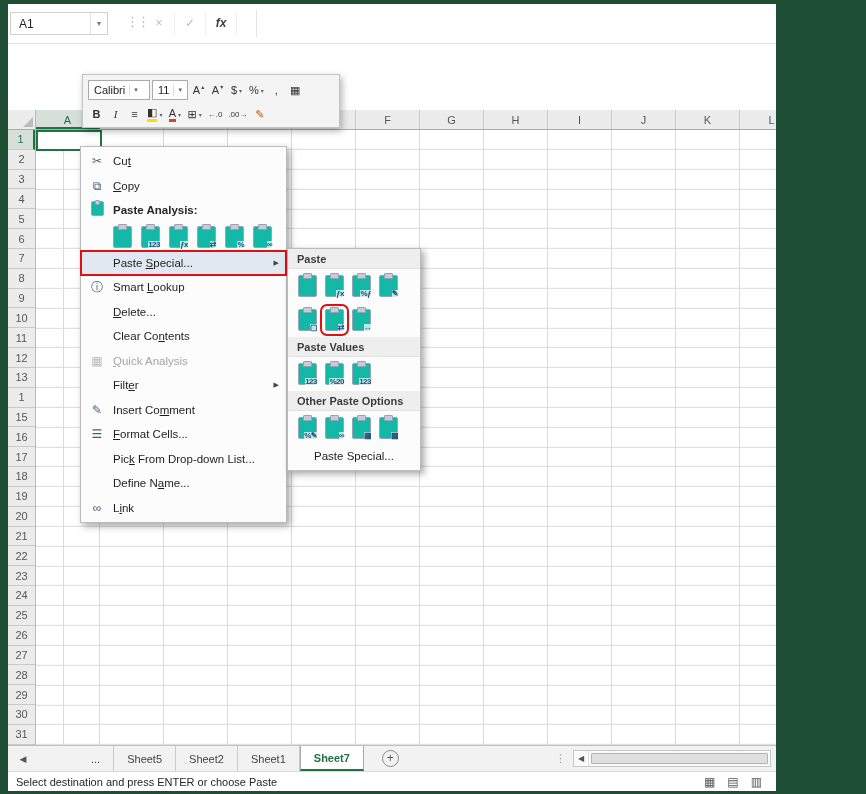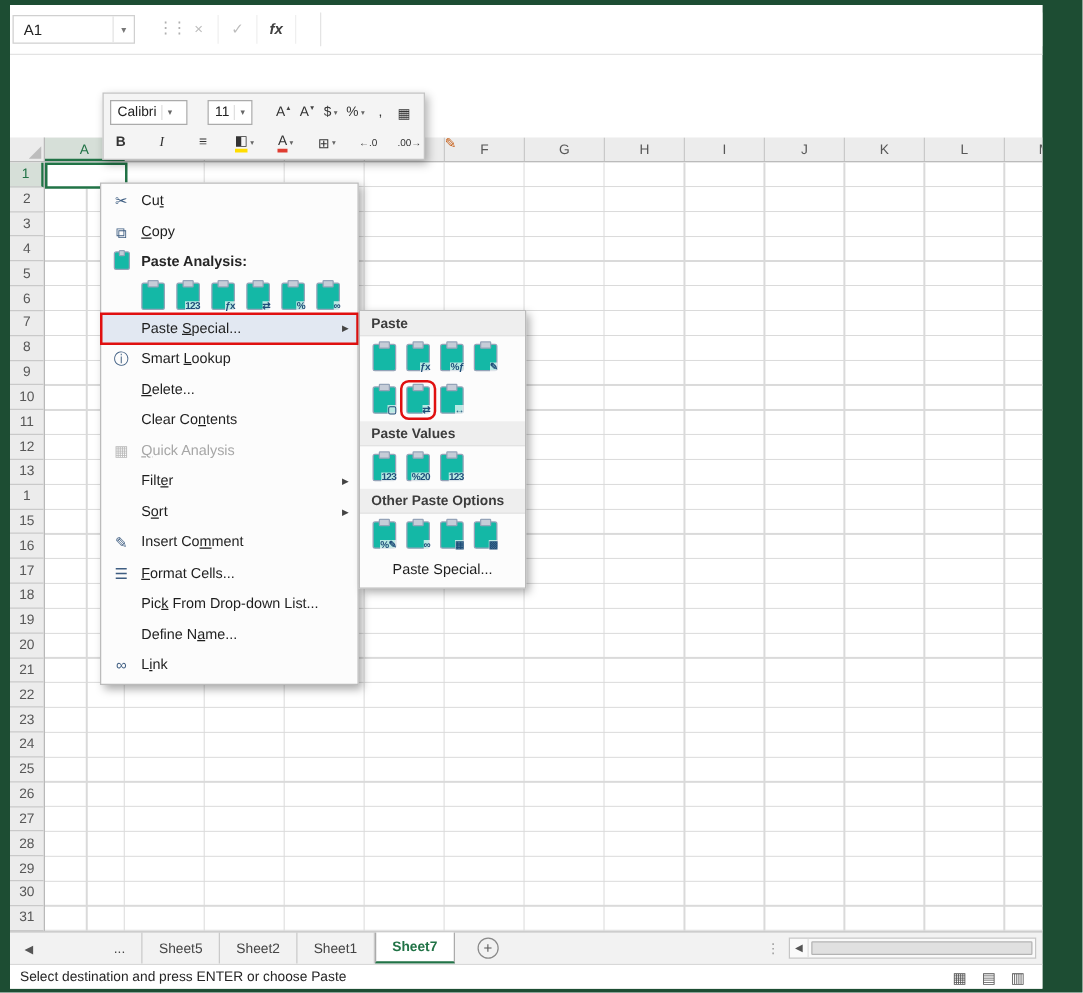--- a/index.html
+++ b/index.html
@@ -1,21 +1,21 @@
 <!DOCTYPE html>
 <html><head>
 <meta charset="utf-8">
 <style>
   * { box-sizing: border-box; margin: 0; padding: 0; }
   body {
     width: 866px; height: 794px; position: relative;
     background: #1D4D33; overflow: hidden;
     font-family: "Liberation Sans", sans-serif;
   }
-  .content { position:absolute; left:8px; top:4px; width:826px; height:787px; background:#fff; overflow:hidden; }
+  .content { position:absolute; left:8px; top:4px; width:768px; height:787px; background:#fff; overflow:hidden; }
 
   
   .formula-row { position:absolute; left:0; top:0; width:100%; height:40px; background:#fff; border-bottom:1px solid #e3e3e3; }
   .name-box { position:absolute; left:2px; top:8px; width:98px; height:23px; border:1px solid #d0d0d0; background:#fff; display:flex; align-items:center; font-size:12px; color:#222; padding-left:8px; }
   .nb-arrow { margin-left:auto; width:17px; text-align:center; color:#777; font-size:8px; border-left:1px solid #e4e4e4; align-self:stretch; line-height:21px; }
   .drag-dots { position:absolute; left:118px; top:10px; color:#b0b0b0; font-size:13px; letter-spacing:-2px; }
   .fb-buttons { position:absolute; left:136px; top:8px; height:23px; display:flex; align-items:stretch; }
   .fb-btn { width:31px; text-align:center; line-height:23px; font-size:12px; color:#bdbdbd; border-right:1px solid #efefef; }
   .fb-btn.fx { color:#404040; font-style:italic; font-weight:bold; }
   .formula-input { position:absolute; left:248px; top:6px; right:0; height:27px; background:#fff; border-left:1px solid #e4e4e4; }
@@ -31,21 +31,21 @@
   .row-h.selected { background:#D6DFD8; color:#217346; border-right:2px solid #217346; }
   .cells { position:absolute; left:28px; top:126px; right:0; height:615px; background:#fff;
     background-image:
       repeating-linear-gradient(to right, #DADADA 0 1px, transparent 1px 64px),
       repeating-linear-gradient(to bottom, #DADADA 0 1px, transparent 1px 19.84px);
     background-position: 63px 0, 0 18.84px; }
   .active-cell { position:absolute; left:28px; top:126px; width:66px; height:21px; border:2px solid #217346; background:#fff; z-index:1; }
 
   
   .mini-toolbar { position:absolute; left:74px; top:70px; width:258px; height:54px; background:#F4F4F4; border:1px solid #C3C3C3; box-shadow:2px 3px 7px rgba(0,0,0,.3); z-index:5; padding:3px 5px; }
-  .tb-row { display:flex; align-items:center; height:24px; gap:16px; }
+  .tb-row { display:flex; align-items:center; height:24px; gap:2px; }
   .combo { background:#fff; border:1px solid #ABABAB; height:20px; display:flex; align-items:center; font-size:11px; color:#222; padding:0 2px 0 5px; }
   .combo::after { content:"▾"; font-size:7px; color:#666; margin-left:4px; border-left:1px solid #e0e0e0; padding:2px 1px 2px 4px; }
   .combo.fname { width:62px; } .combo.fsize { width:36px; }
   .tb-btn { min-width:17px; height:20px; display:flex; align-items:center; justify-content:center; font-size:11px; color:#333; padding:0 2px; }
   .tb-btn .sup { font-size:6px; margin-left:1px; margin-top:-8px; color:#444; }
   .tb-btn.dd::after { content:"▾"; font-size:6px; color:#666; margin-left:2px; }
   .tb-btn.b { font-weight:bold; } .tb-btn.i { font-style:italic; font-family:"Liberation Serif", serif; }
   .tb-btn.small { font-size:8px; }
   [data-name="format-painter-button"] { color:#C55A11; }
 
@@ -276,24 +276,20 @@
         <span class="mi-label" data-name="menu-item-clear-contents-label">Clear Co<u>n</u>tents</span>
       </div>
       <div class="menu-item disabled" data-name="menu-item-quick-analysis">
         <span class="mi-icon" data-name="quick-analysis-icon">▦</span>
         <span class="mi-label" data-name="menu-item-quick-analysis-label"><u>Q</u>uick Analysis</span>
       </div>
       <div class="menu-item has-sub" data-name="menu-item-filter">
         <span class="mi-icon"></span>
         <span class="mi-label" data-name="menu-item-filter-label">Filt<u>e</u>r</span>
       </div>
-      <div class="menu-item has-sub" data-name="menu-item-sort">
-        <span class="mi-icon"></span>
-        <span class="mi-label" data-name="menu-item-sort-label">S<u>o</u>rt</span>
-      </div>
       <div class="menu-item" data-name="menu-item-insert-comment">
         <span class="mi-icon" data-name="insert-comment-icon">✎</span>
         <span class="mi-label" data-name="menu-item-insert-comment-label">Insert Co<u>m</u>ment</span>
       </div>
       <div class="menu-item" data-name="menu-item-format-cells">
         <span class="mi-icon" data-name="format-cells-icon">☰</span>
         <span class="mi-label" data-name="menu-item-format-cells-label"><u>F</u>ormat Cells...</span>
       </div>
       <div class="menu-item" data-name="menu-item-pick-from-list">
         <span class="mi-icon"></span>

